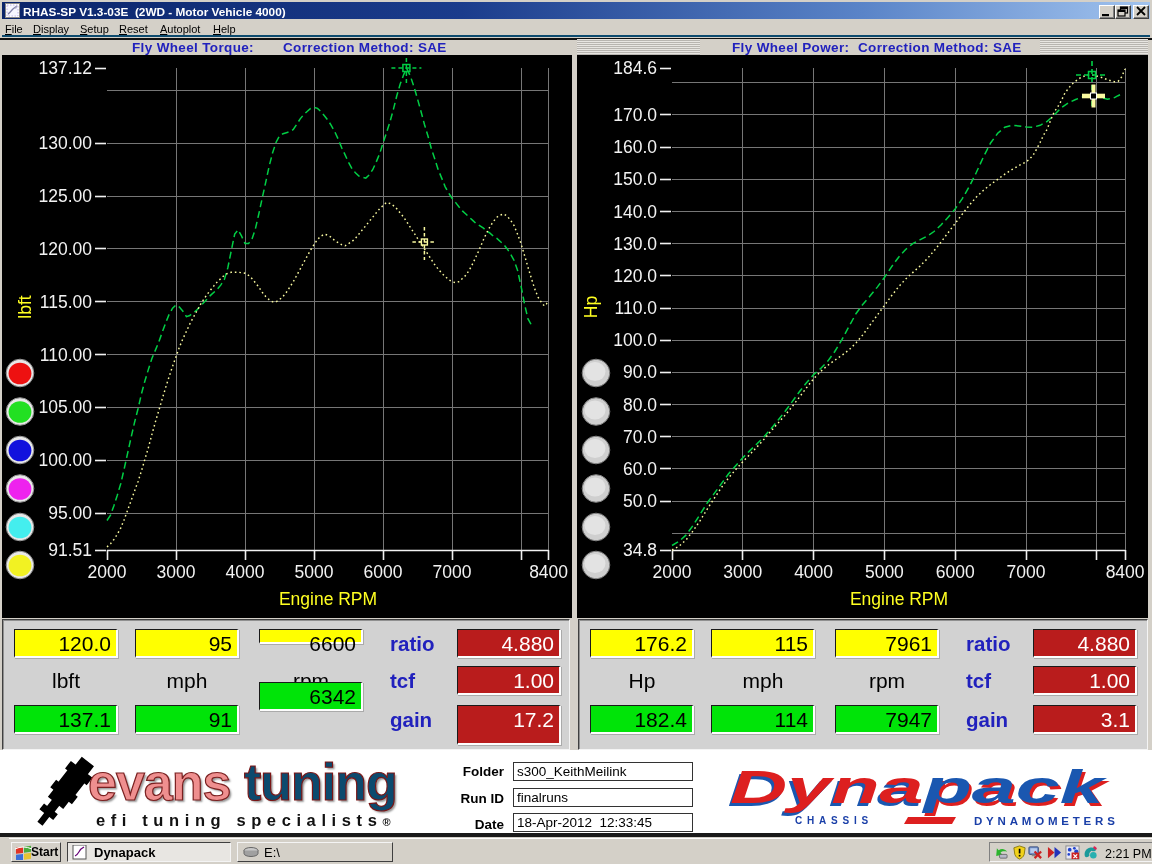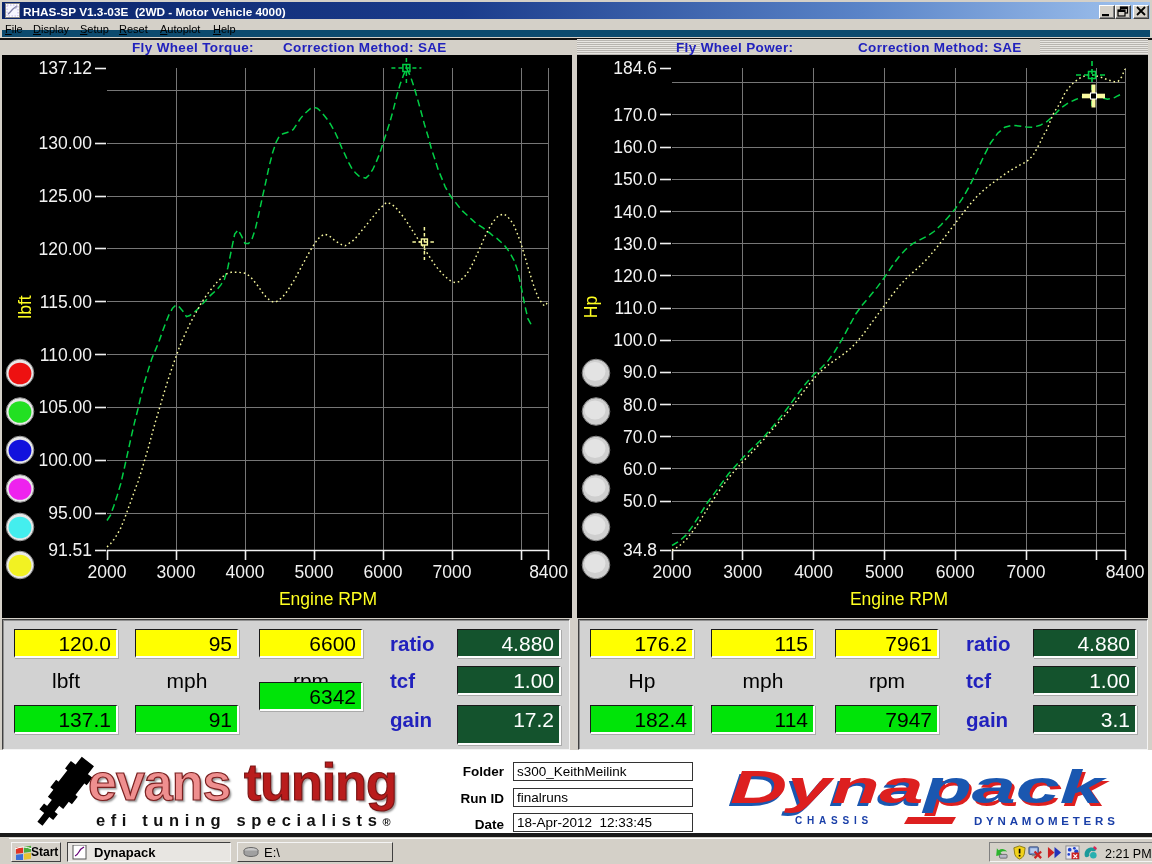--- a/index.html
+++ b/index.html
@@ -4,38 +4,38 @@
 html,body{margin:0;padding:0;width:1152px;height:864px;overflow:hidden;background:#d4d0c8;
  font-family:"Liberation Sans",sans-serif;}
 *{box-sizing:border-box}
 .abs{position:absolute}
 .titlebar{position:absolute;left:2px;top:2px;width:1148px;height:17px;
  background:linear-gradient(90deg,#0a246a 0%,#1b3c8c 40%,#5a84c8 75%,#a1c3ee 100%);text-align:center;}
 .title-txt{position:absolute;left:21px;top:2.5px;color:#fff;font-size:11.8px;font-weight:bold;white-space:pre}
 .tbtn{position:absolute;top:3px;width:16px;height:14px;background:#d4d0c8;
  border:1px solid;border-color:#fff #404040 #404040 #fff;box-shadow:inset -1px -1px 0 #808080;
  font-size:10px;font-weight:bold;text-align:center;line-height:11px;color:#000}
-.menubar{position:absolute;left:2px;top:19px;width:1148px;height:18px;background:#d4d0c8;border-bottom:7px solid #0c4a6e}
+.menubar{position:absolute;left:2px;top:19px;width:1148px;height:18px;background:#d4d0c8;border-bottom:2px solid #0c4a6e}
 .mi{position:absolute;top:3.5px;font-size:11px;color:#000}
 .mi u{text-decoration:underline}
 .hdr{position:absolute;top:40px;height:15px;font-size:13.5px;font-weight:bold;color:#2121bd;white-space:pre;letter-spacing:0.35px}
 .stripe{position:absolute;left:577px;top:39px;width:571px;height:16px;
  background:repeating-linear-gradient(180deg,#e8e6e2 0px,#e8e6e2 1px,#b8b5b0 1px,#b8b5b0 2px);}
 .hdrbox{position:absolute;top:39px;height:16px;background:#d4d0c8}
 svg{position:absolute;display:block}
 .al{font-size:17.5px;fill:#f2f2f2;font-family:"Liberation Sans",sans-serif}
 .erpm{font-size:17.5px;fill:#ffff21;font-family:"Liberation Sans",sans-serif}
 .vpanel{position:absolute;top:619px;height:131px;background:#d2d2d2;
  border:1px solid;border-color:#404040 #f4f4f4 #f4f4f4 #404040;box-shadow:inset 1px 1px 0 #909090}
 .vbox{position:absolute;font-size:21px;color:#000;text-align:right;padding:2px 5px 0 0;
  border-top:1.5px solid #1a1a1a;border-left:1.5px solid #1a1a1a;border-right:2px solid #fdfdfd;border-bottom:2.8px solid #fdfdfd;
  box-shadow:1px 1px 0 #aaa}
 .ybox{background:#ffff00}
 .gbox{background:#00e408}
-.bbox{background:#14532d;color:#fff}
+.bbox{background:#b91c1c;color:#fff}
 .plab{position:absolute;font-size:21px;color:#000;text-align:center}
 .blab{position:absolute;font-size:20.5px;font-weight:bold;color:#2121bd}
 .white{position:absolute;left:0;top:750px;width:1152px;height:87px;background:#fff;border-bottom:4px solid #1a1a1a}
 .flab{position:absolute;font-size:13.5px;font-weight:bold;color:#000;text-align:right;width:60px}
 .fin{position:absolute;left:513px;width:180px;height:19px;border:1px solid #333;background:#fff;
  font-size:13.5px;color:#000;padding:1px 0 0 3px;white-space:pre}
 .taskbar{position:absolute;left:9px;top:838px;width:1152px;height:26px;background:#d4d0c8;border-top:1px solid #fff}
 .tkbtn{position:absolute;top:3px;height:20px;background:#d4d0c8;border:1px solid;border-color:#f4f4f4 #404040 #404040 #f4f4f4;
  font-size:13px;color:#000;padding-top:2px}
 .tray{position:absolute;left:980px;top:3px;width:166px;height:20px;border:1px solid;border-color:#808080 #f4f4f4 #f4f4f4 #808080;}
@@ -75,21 +75,21 @@
 <div class="mi" style="left:78px"><u>S</u>etup</div>
 <div class="mi" style="left:117px"><u>R</u>eset</div>
 <div class="mi" style="left:158px"><u>A</u>utoplot</div>
 <div class="mi" style="left:211px"><u>H</u>elp</div>
 </div>
 <div class="abs" style="left:0;top:38px;width:1152px;height:1.5px;background:#111"></div>
 <div class="stripe"></div>
 <div class="hdrbox" style="left:700px;width:340px"></div>
 <div class="hdr" style="left:132px">Fly Wheel Torque:</div>
 <div class="hdr" style="left:283px">Correction Method: SAE</div>
-<div class="hdr" style="left:676px">Fly Wheel Power:</div>
+<div class="hdr" style="left:732px">Fly Wheel Power:</div>
 <div class="hdr" style="left:858px">Correction Method: SAE</div>
 <svg style="left:2px;top:55px;background:#000" width="570" height="563" viewBox="2 55 570 563">
 <line x1="107.0" y1="513.5" x2="548.6" y2="513.5" stroke="#767676" stroke-width="1"></line>
 <line x1="107.0" y1="460.5" x2="548.6" y2="460.5" stroke="#767676" stroke-width="1"></line>
 <line x1="107.0" y1="407.5" x2="548.6" y2="407.5" stroke="#767676" stroke-width="1"></line>
 <line x1="107.0" y1="354.5" x2="548.6" y2="354.5" stroke="#767676" stroke-width="1"></line>
 <line x1="107.0" y1="301.5" x2="548.6" y2="301.5" stroke="#767676" stroke-width="1"></line>
 <line x1="107.0" y1="248.5" x2="548.6" y2="248.5" stroke="#767676" stroke-width="1"></line>
 <line x1="107.0" y1="196.5" x2="548.6" y2="196.5" stroke="#767676" stroke-width="1"></line>
 <line x1="107.0" y1="143.5" x2="548.6" y2="143.5" stroke="#767676" stroke-width="1"></line>
@@ -265,21 +265,21 @@
 <rect x="1090.5" y="93.0" width="6" height="6" fill="#000" stroke="#ffffff" stroke-width="1"></rect>
 </svg>
 <div class="vpanel" style="left:2px;width:568px"></div>
 <div class="vpanel" style="left:578px;width:570px"></div>
 <div class="vbox ybox" style="left:14px;top:629px;width:104px;height:29px">120.0</div>
 <div class="plab" style="left:14px;top:669px;width:104px">lbft</div>
 <div class="vbox gbox" style="left:14px;top:705px;width:104px;height:29px">137.1</div>
 <div class="vbox ybox" style="left:135px;top:629px;width:104px;height:29px">95</div>
 <div class="plab" style="left:135px;top:669px;width:104px">mph</div>
 <div class="vbox gbox" style="left:135px;top:705px;width:104px;height:29px">91</div>
-<div class="vbox ybox" style="left:259px;top:629px;width:104px;height:29px">6600</div>
+<div class="vbox ybox" style="left:259px;top:629px;width:104px;height:15px">6600</div>
 <div class="plab" style="left:259px;top:669px;width:104px">rpm</div>
 <div class="vbox gbox" style="left:259px;top:682px;width:104px;height:29px">6342</div>
 <div class="blab" style="left:390px;top:632px">ratio</div>
 <div class="vbox bbox" style="left:457px;top:629px;width:104px;height:29px">4.880</div>
 <div class="blab" style="left:390px;top:669px">tcf</div>
 <div class="vbox bbox" style="left:457px;top:666px;width:104px;height:29px">1.00</div>
 <div class="blab" style="left:390px;top:708px">gain</div>
 <div class="vbox bbox" style="left:457px;top:705px;width:104px;height:40px">17.2</div>
 <div class="vbox ybox" style="left:590px;top:629px;width:104px;height:29px">176.2</div>
 <div class="plab" style="left:590px;top:669px;width:104px">Hp</div>
@@ -302,21 +302,21 @@
 <rect x="34" y="0" width="14" height="11"></rect>
 <rect x="28" y="10" width="26" height="8"></rect>
 <rect x="31" y="17" width="20" height="19"></rect>
 <rect x="28" y="34" width="26" height="8"></rect>
 <rect x="32" y="41" width="18" height="10"></rect>
 <rect x="37" y="50" width="8" height="11"></rect>
 <rect x="33" y="60" width="16" height="6"></rect>
 <rect x="39" y="65" width="5" height="12"></rect>
 </g>
   </svg>
-<div class="abs" style="left:88px;top:752px;font-size:52px;font-weight:bold;letter-spacing:-1px;white-space:pre;text-shadow:2px 2px 2px #999"><span style="color:#ef8f8f;-webkit-text-stroke:1.2px #7a2020">evans</span><span style="color:#b91c1c;-webkit-text-stroke:1.2px #7a1515"> tuning</span></div>
+<div class="abs" style="left:88px;top:752px;font-size:52px;font-weight:bold;letter-spacing:-1px;white-space:pre;text-shadow:2px 2px 2px #999"><span style="color:#ef8f8f;-webkit-text-stroke:1.2px #7a2020">evans</span><span style="color:#0c4a6e;-webkit-text-stroke:1.2px #7a1515"> tuning</span></div>
 <div class="abs" style="left:96px;top:811px;font-size:16.5px;font-weight:bold;color:#111;letter-spacing:5.6px;white-space:pre">efi tuning specialists<span style="font-size:11px;letter-spacing:0">®</span></div>
 <div class="flab" style="left:444px;top:764px">Folder</div>
 <div class="fin" style="top:762px">s300_KeithMeilink</div>
 <div class="flab" style="left:444px;top:791px">Run ID</div>
 <div class="fin" style="top:788px">finalruns</div>
 <div class="flab" style="left:444px;top:817px">Date</div>
 <div class="fin" style="top:813px">18-Apr-2012  12:33:45</div>
 <div class="abs" style="left:728px;top:760px;width:424px;height:74px">
 <div class="abs" style="left:2px;top:0;font-size:46px;font-weight:bold;font-style:italic;white-space:pre;transform:scaleX(1.72);transform-origin:0 0"><span style="color:#dd1f1f;text-shadow:-1.5px 2.5px 0 #1a57b0">Dyna</span><span style="color:#1a57b0;text-shadow:1.5px 2.5px 0 #dd1f1f">pack</span></div>
 <div class="abs" style="left:67px;top:55px;font-size:10px;font-weight:bold;color:#1a3fa8;letter-spacing:4.8px">CHASSIS</div>

